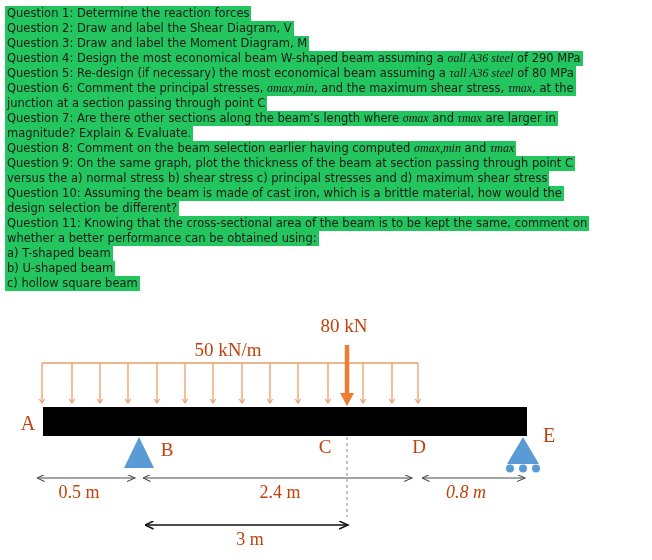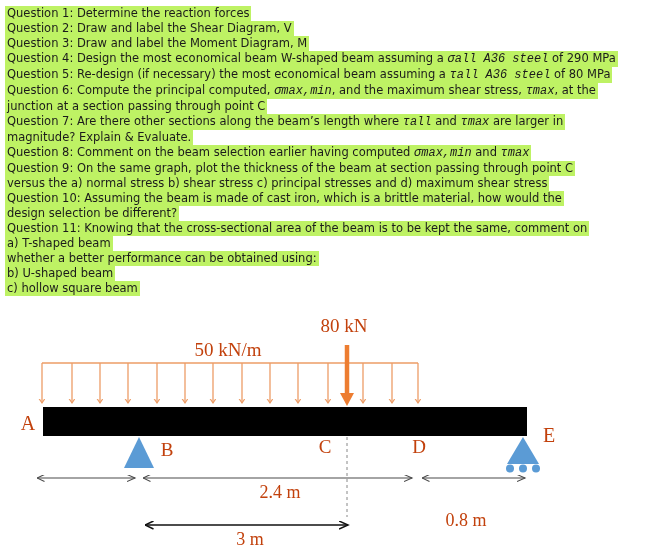--- a/index.html
+++ b/index.html
@@ -5,24 +5,24 @@
   html,body { margin:0; padding:0; background:#ffffff; }
   .page {
     position:relative; width:652px; height:560px; overflow:hidden;
     background:#ffffff; font-family:"DejaVu Sans","Liberation Sans",sans-serif;
   }
   
   .qblock { position:absolute; left:5px; top:6px; }
   .qline {
     white-space:pre; width:fit-content;
     font-size:11.5px; line-height:15px; color:#1b1b1b;
-    background:#bef264; padding:0 2px;
+    background:#22c55e; padding:0 2px;
   }
   .qline .it {
-    font-family:Liberation Mono, monospace;
+    font-family:Liberation Serif, serif;
     font-style:italic; font-size:12px;
   }
   
   .diagram-svg { position:absolute; left:0; top:315px; width:652px; height:245px; }
   .dlabel {
     position:absolute; text-align:center; color:#c2410c;
     font-family:"Liberation Serif","DejaVu Serif",serif; line-height:1.1;
   }
   .force-label { font-size:19px; }
   .node-label  { font-size:19px; }
@@ -32,32 +32,32 @@
 <body>
 
 <div class="page">
 
   <div class="qblock">
     <div class="qline"><span>Question 1: Determine the reaction forces</span></div>
     <div class="qline"><span>Question 2: Draw and label the Shear Diagram, V</span></div>
     <div class="qline"><span>Question 3: Draw and label the Moment Diagram, M</span></div>
     <div class="qline"><span>Question 4: Design the most economical beam W-shaped beam assuming a </span><span class="it">σall A36 steel</span><span> of 290 MPa</span></div>
     <div class="qline"><span>Question 5: Re-design (if necessary) the most economical beam assuming a </span><span class="it">τall A36 steel</span><span> of 80 MPa</span></div>
-    <div class="qline"><span>Question 6: Compute the principal computed, </span><span class="it">σmax,min</span><span>, and the maximum shear stress, </span><span class="it">τmax</span><span>, at the</span></div>
+    <div class="qline"><span>Question 6: Comment the principal stresses, </span><span class="it">σmax,min</span><span>, and the maximum shear stress, </span><span class="it">τmax</span><span>, at the</span></div>
     <div class="qline"><span>junction at a section passing through point C</span></div>
-    <div class="qline"><span>Question 7: Are there other sections along the beam’s length where </span><span class="it">τall</span><span> and </span><span class="it">τmax</span><span> are larger in</span></div>
+    <div class="qline"><span>Question 7: Are there other sections along the beam’s length where </span><span class="it">σmax</span><span> and </span><span class="it">τmax</span><span> are larger in</span></div>
     <div class="qline"><span>magnitude? Explain &amp; Evaluate.</span></div>
     <div class="qline"><span>Question 8: Comment on the beam selection earlier having computed </span><span class="it">σmax,min</span><span> and </span><span class="it">τmax</span></div>
     <div class="qline"><span>Question 9: On the same graph, plot the thickness of the beam at section passing through point C</span></div>
     <div class="qline"><span>versus the a) normal stress b) shear stress c) principal stresses and d) maximum shear stress</span></div>
     <div class="qline"><span>Question 10: Assuming the beam is made of cast iron, which is a brittle material, how would the</span></div>
     <div class="qline"><span>design selection be different?</span></div>
     <div class="qline"><span>Question 11: Knowing that the cross-sectional area of the beam is to be kept the same, comment on</span></div>
+    <div class="qline"><span>whether a better performance can be obtained using:</span></div>
     <div class="qline"><span>a) T-shaped beam</span></div>
-    <div class="qline"><span>whether a better performance can be obtained using:</span></div>
     <div class="qline"><span>b) U-shaped beam</span></div>
     <div class="qline"><span>c) hollow square beam</span></div>
   </div>
 
   <svg class="diagram-svg" viewBox="0 315 652 245">
     <defs>
       <marker id="mR" markerUnits="userSpaceOnUse" markerWidth="10" markerHeight="9" refX="8" refY="3.5" orient="auto">
         <path d="M0,0 L8,3.5 L0,7" fill="none" stroke="#4a4a4a" stroke-width="1.1"></path>
       </marker>
       <marker id="mL" markerUnits="userSpaceOnUse" markerWidth="10" markerHeight="9" refX="0.5" refY="3.5" orient="auto">
@@ -120,17 +120,18 @@
 
   <div class="dlabel force-label" style="left:304px; top:316px; width:80px;">80 kN</div>
   <div class="dlabel force-label" style="left:183px; top:340px; width:90px;">50 kN/m</div>
 
   <div class="dlabel node-label" style="left:16px;  top:412px; width:24px; font-size:20px;">A</div>
   <div class="dlabel node-label" style="left:156px; top:440px; width:22px;">B</div>
   <div class="dlabel node-label" style="left:314px; top:437px; width:22px;">C</div>
   <div class="dlabel node-label" style="left:408px; top:437px; width:22px;">D</div>
   <div class="dlabel node-label" style="left:538px; top:424px; width:22px; font-size:20px;">E</div>
 
+  <div class="dlabel dim-label" style="left:42px;  top:483px; width:74px;">0.5 m</div>
   <div class="dlabel dim-label" style="left:243px; top:483px; width:74px;">2.4 m</div>
-  <div class="dlabel dim-label" style="left:429px; top:511px; width:74px;">0.8 m</div>
+  <div class="dlabel dim-label" style="left:429px; top:483px; width:74px;font-style:italic;">0.8 m</div>
   <div class="dlabel dim-label" style="left:213px; top:530px; width:74px;">3 m</div>
 
 </div>
 
 </body></html>

